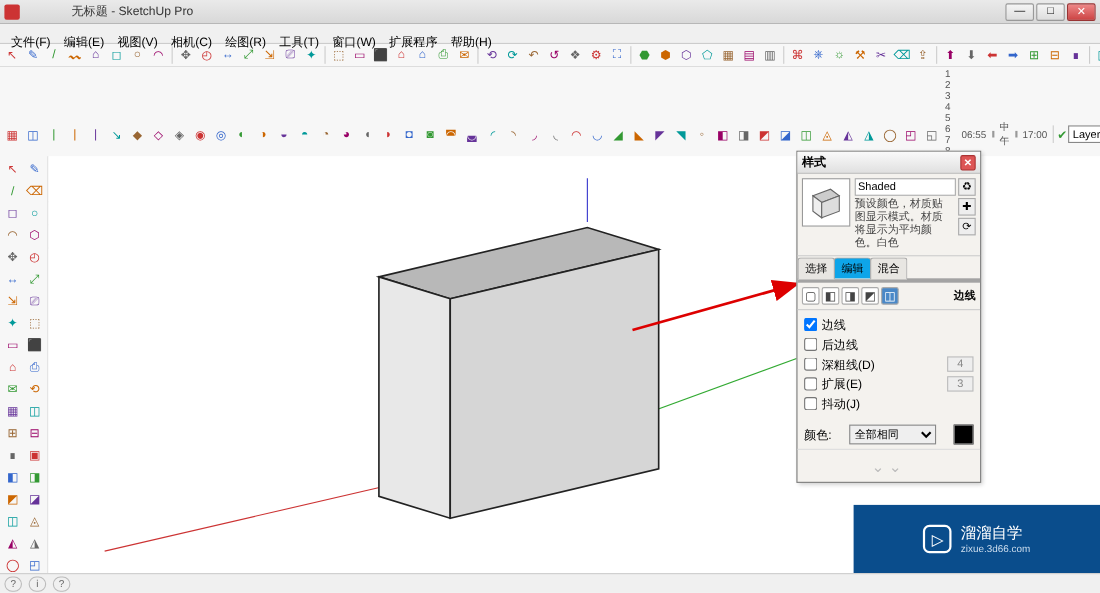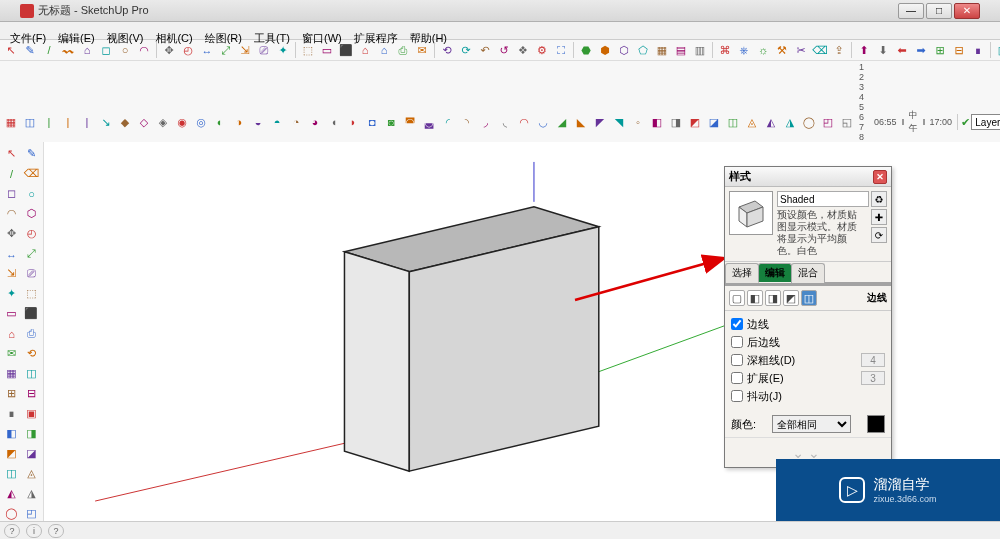--- a/index.html
+++ b/index.html
@@ -1,19 +1,19 @@
 <!DOCTYPE html>
 <html><head>
 <meta charset="utf-8">
 <style>
 * { margin: 0; padding: 0; box-sizing: border-box; font-family: "Microsoft YaHei", SimSun, sans-serif; }
 body { width: 1000px; height: 539px; background: #fff; overflow: hidden; position: relative; font-size: 11px; }
 
 
-.titlebar { height: 22px; background: linear-gradient(#eaeaea, #d8d8d8); display: flex; align-items: center; padding: 0 20px; border-bottom: 1px solid #b0b0b0; }
+.titlebar { height: 22px; background: linear-gradient(#eaeaea, #d8d8d8); display: flex; align-items: center; padding: 0 4px; border-bottom: 1px solid #b0b0b0; gap: 43px; }
 .titlebar .icon { width: 14px; height: 14px; background: #cc3333; border-radius: 2px; margin-right: 4px; }
 .titlebar .title { color: #333; flex: 1; }
 .winbtns { display: flex; gap: 2px; }
 .winbtn { width: 26px; height: 16px; background: linear-gradient(#f5f5f5,#ddd); border: 1px solid #999; border-radius: 2px; display:flex; align-items:center; justify-content:center; font-size:10px; }
 .winbtn.close { background: linear-gradient(#e88,#c44); color:#fff; border-color:#933; }
 
 
 .menubar { height: 18px; background: #f0f0f0; display: flex; align-items: center; padding: 0 4px; border-bottom: 1px solid #ccc; }
 .menuitem { padding: 0 6px; cursor: default; margin-top: 15px; }
 
@@ -27,33 +27,33 @@
 
 
 .leftbox { position: absolute; left: 0; top: 142px; width: 44px; bottom: 18px; background: #f7f7f7; border-right: 1px solid #ddd; display: flex; flex-wrap: wrap; align-content: flex-start; padding: 2px; gap: 1px; }
 .leftbox .tbtn { width: 19px; height: 19px; }
 
 
 .viewport { position: absolute; left: 44px; right: 0; top: 142px; bottom: 18px; background: #fff; overflow: hidden; }
 .viewport svg { width: 100%; height: 100%; }
 
 
-.dialog { position: absolute; left: 724px; top: 137px; width: 168px; border: 1px solid #7a7a7a; background: #f4f2ee; box-shadow: 2px 2px 4px rgba(0,0,0,.2); font-size: 11px; margin-top: 29px; }
+.dialog { position: absolute; left: 724px; top: 137px; width: 168px; border: 1px solid #7a7a7a; background: #f4f2ee; box-shadow: 2px 2px 4px rgba(0,0,0,.2); font-size: 11px; }
 .dlg-title { height: 20px; background: linear-gradient(#fafafa,#e0e0e0); border-bottom: 1px solid #bbb; display:flex; align-items:center; padding: 0 4px; font-weight: bold; }
 .dlg-title .dclose { margin-left:auto; width:14px; height:14px; background:#d55; border:1px solid #a33; color:#fff; display:flex; align-items:center; justify-content:center; font-size:9px; border-radius:2px;}
 .dlg-head { display:flex; padding: 4px; gap:4px; border-bottom: 1px solid #ccc; }
 .dlg-thumb { width:44px; height:44px; border:1px solid #999; background:#fff; display:flex; align-items:center; justify-content:center; }
 .dlg-head-right { flex:1; display:flex; flex-direction:column; gap:2px; }
 .dlg-name-row { display:flex; gap:2px; align-items:center; }
 .dlg-name { flex:1; height:16px; border:1px solid #aaa; background:#fff; padding:0 2px; font-size:10px; display:flex; align-items:center; }
 .dlg-side-btn { width:16px; height:16px; border:1px solid #aaa; background:#eee; display:flex; align-items:center; justify-content:center; font-size:10px; }
 .dlg-desc { font-size:10px; color:#444; line-height:1.2; }
 .dlg-tabs { display:flex; border-bottom: 4px solid #a3a3a3; }
 .dlg-tab { padding: 2px 6px; border:1px solid #aaa; border-bottom:none; background:#e8e6e2; margin-right:-1px; font-size:10px; border-radius:3px 3px 0 0; position:relative; top:1px; }
-.dlg-tab.active { background:#15803d; border-bottom:1px solid #f4f2ee; font-weight:bold; }
+.dlg-tab.active { background:#0ea5e9; border-bottom:1px solid #f4f2ee; font-weight:normal; }
 .dlg-icons { display:flex; gap:2px; padding:4px; border-bottom: 1px solid #ccc; align-items:center; }
 .dlg-icons .tbtn { width:16px; height:16px; border:1px solid #aaa; background:#fff; }
 .dlg-icons .label { margin-left:auto; font-weight:bold; font-size:10px; }
 .dlg-body { padding: 4px 6px; }
 .opt-row { display:flex; align-items:center; height:18px; gap:4px; }
 .opt-row input[type=checkbox] { width:12px; height:12px; }
 .opt-row .numbox { width:24px; height:14px; border:1px solid #7a7a7a; background:#fff; text-align:center; font-size:10px; margin-left:auto; }
 .opt-row .numbox.disabled { background:#eee; color:#888; border-color:#bbb; }
 .color-row { display:flex; align-items:center; gap:16px; margin-top:10px; }
 .color-row select { flex:1; height:18px; border:1px solid #888; font-size:10px; }

